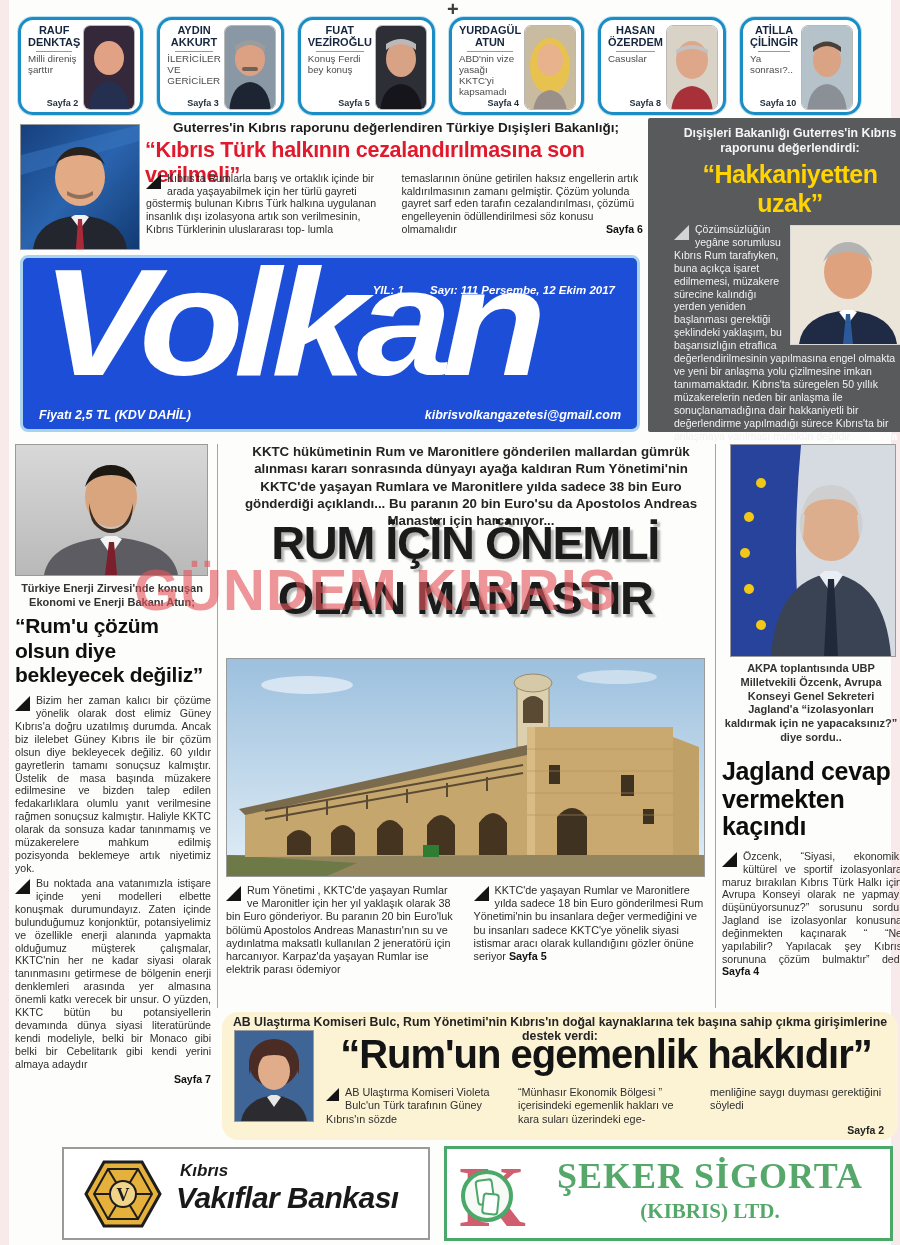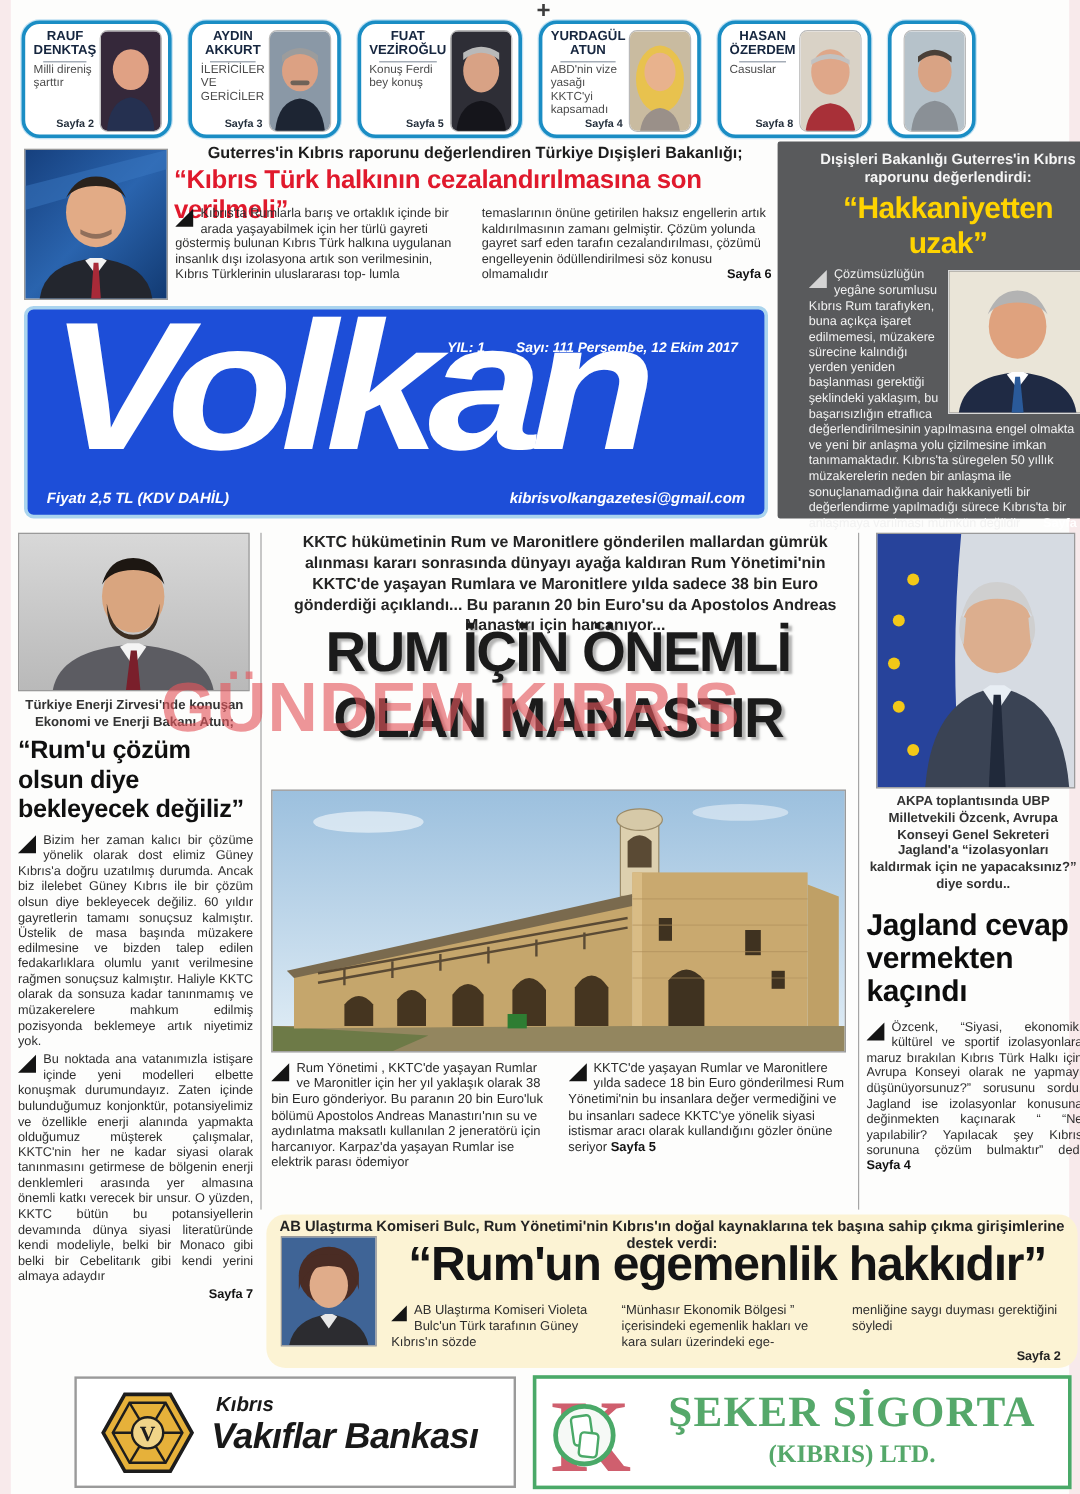--- a/index.html
+++ b/index.html
@@ -170,20 +170,26 @@
       <div class="pic">
         <svg width="50" height="86" viewBox="0 0 50 86" preserveAspectRatio="none">
             <rect width="50" height="86" fill="#d9d2c6"></rect>
             <ellipse cx="25" cy="34" rx="16" ry="19" fill="#dfa789"></ellipse>
             <path d="M9 28 Q25 18 41 28 L41 24 Q25 14 9 24 Z" fill="#c2c2c2"></path>
             <path d="M4 86 Q6 62 25 60 Q44 62 46 86 Z" fill="#a83038"></path>
           </svg>
       </div>
     </div>
     <div class="colbox">
+      <div class="txt">
+        <div class="nm">ATİLLA ÇİLİNGİR</div>
+        <div class="nmline"></div>
+        <div class="tp">Ya sonrası?..</div>
+        <div class="pg">Sayfa 10</div>
+      </div>
       <div class="pic">
         <svg width="50" height="86" viewBox="0 0 50 86" preserveAspectRatio="none">
             <rect width="50" height="86" fill="#b6c2ca"></rect>
             <ellipse cx="25" cy="34" rx="14" ry="17" fill="#d9a384"></ellipse>
             <path d="M11 26 Q25 14 39 26 L39 21 Q25 10 11 21 Z" fill="#4a4038"></path>
             <path d="M5 86 Q7 60 25 58 Q43 60 45 86 Z" fill="#8a9096"></path>
           </svg>
       </div>
     </div>
   </div>

